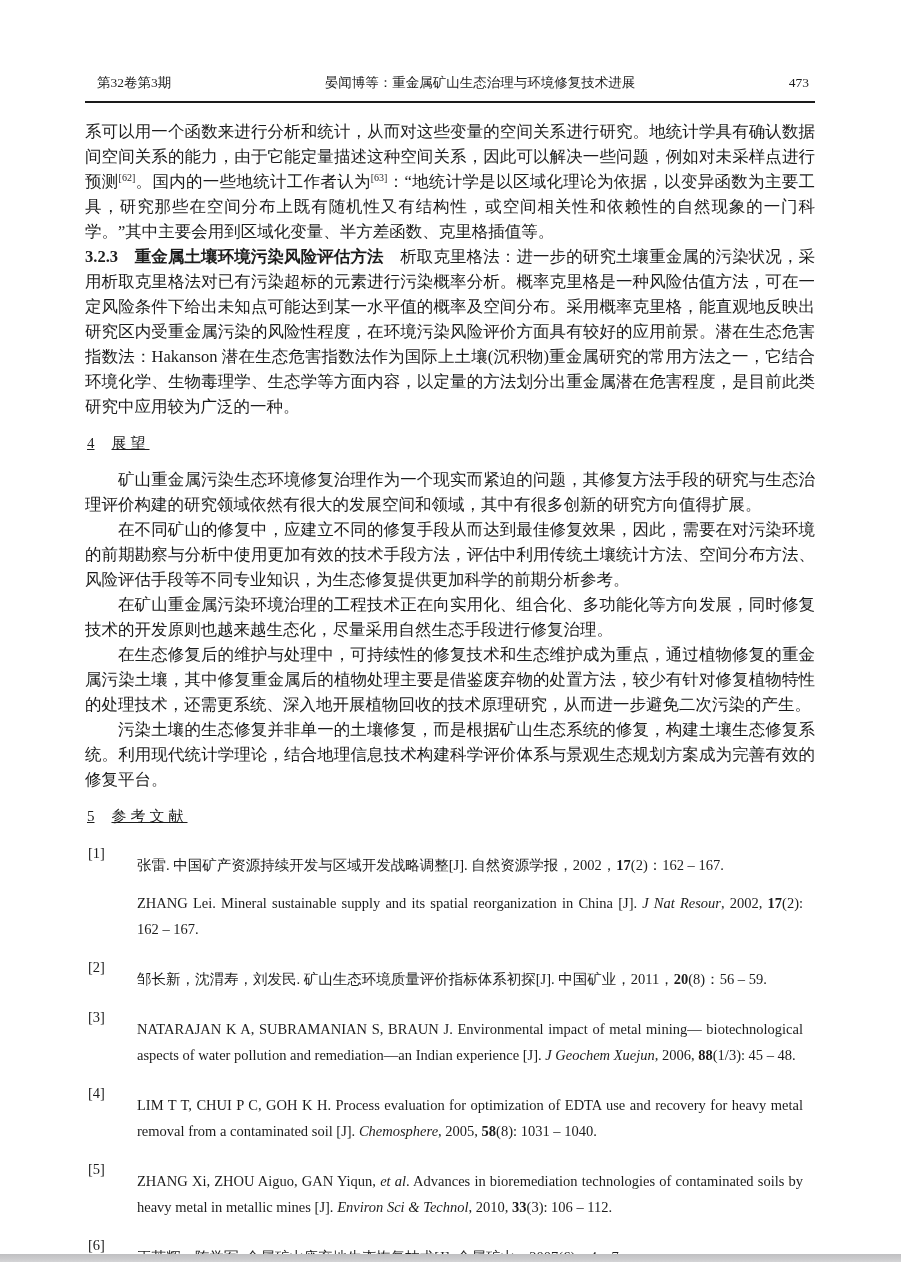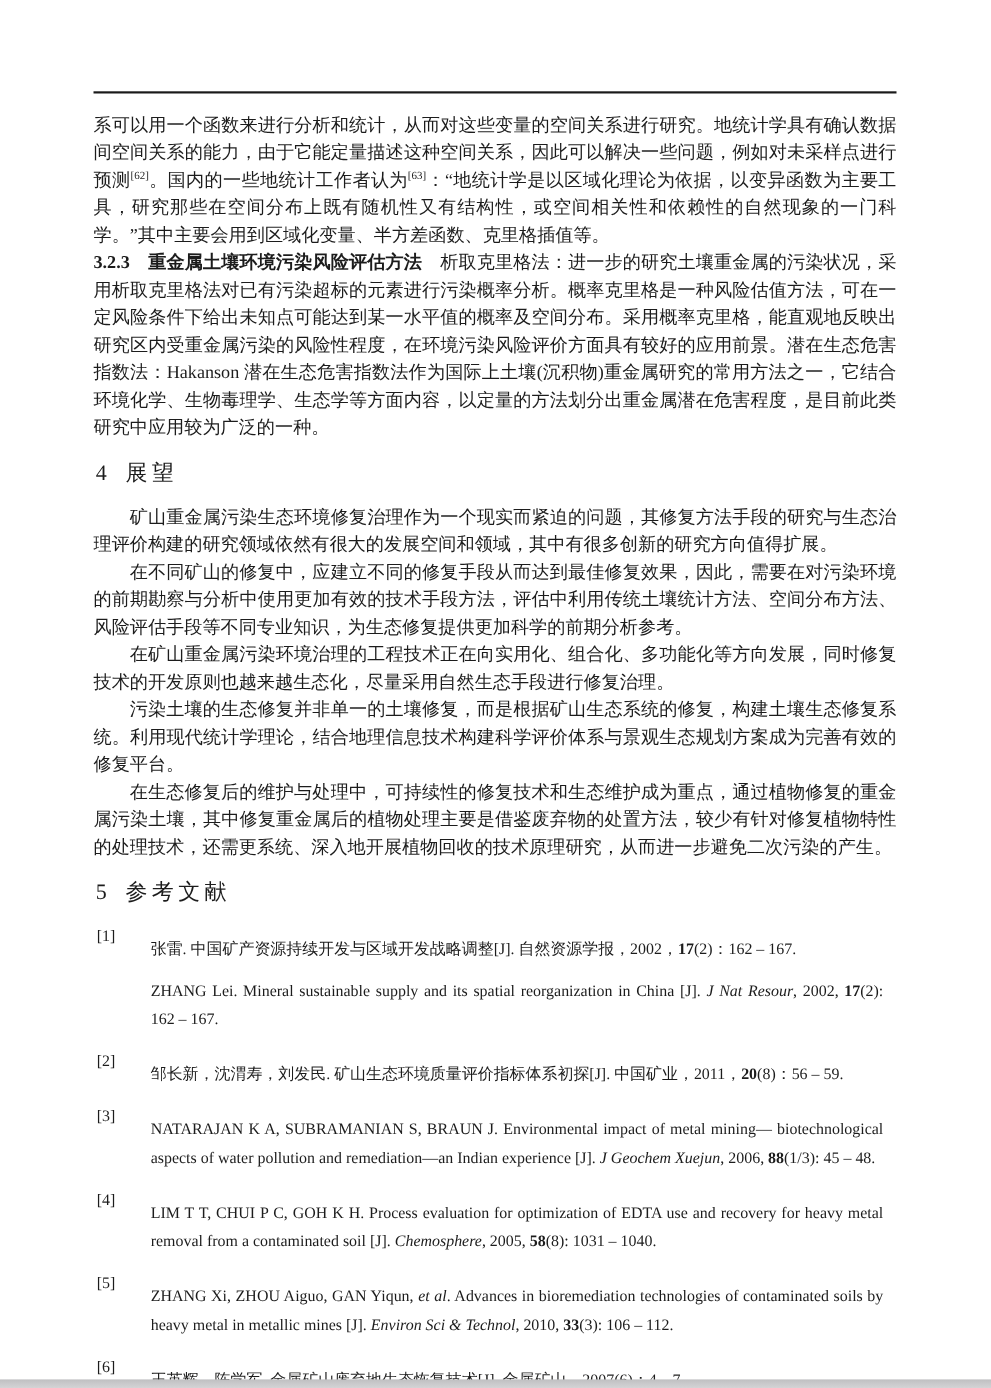--- a/index.html
+++ b/index.html
@@ -42,23 +42,24 @@
     text-indent: 2em;
   }
   .body-para.no-indent { text-indent: 0; }
   .body-para.first { margin-top: 16px; }
   .body-para sup {
     font-size: 10px;
     line-height: 0;
   }
   b.bi { }
   .sec-heading {
-    font-size: 20px;
+    font-size: 15px;
     font-weight: normal;
     margin: 15px 0 14px 2px;
+    text-decoration: underline;
   }
   .sec-num { margin-right: 17px; }
   .sec-title { letter-spacing: 4px; }
   .ref-list {
     font-size: 14.5px;
     margin-top: 2px;
   }
   .ref {
     display: flex;
     align-items: flex-start;
@@ -84,35 +85,40 @@
     height: 8px;
     background: linear-gradient(#bfbfc1, #d4d4d6);
   }
 </style>
 </head>
 <body>
 
 <div class="page">
   <div class="content">
 
+    <div class="header-row">
+      <span>第32卷第3期</span>
+      <span>晏闻博等：重金属矿山生态治理与环境修复技术进展</span>
+      <span>473</span>
+    </div>
     <div class="header-rule"></div>
 
     <p class="body-para no-indent first"><span>系可以用一个函数来进行分析和统计，从而对这些变量的空间关系进行研究。地统计学具有确认数据间空间关系的能力，由于它能定量描述这种空间关系，因此可以解决一些问题，例如对未采样点进行预测</span><sup>[62]</sup><span>。国内的一些地统计工作者认为</span><sup>[63]</sup><span>：“地统计学是以区域化理论为依据，以变异函数为主要工具，研究那些在空间分布上既有随机性又有结构性，或空间相关性和依赖性的自然现象的一门科学。”其中主要会用到区域化变量、半方差函数、克里格插值等。</span></p>
 
     <p class="body-para no-indent"><b>3.2.3　</b><b class="bi">重金属土壤环境污染风险评估方法</b><span>　析取克里格法：进一步的研究土壤重金属的污染状况，采用析取克里格法对已有污染超标的元素进行污染概率分析。概率克里格是一种风险估值方法，可在一定风险条件下给出未知点可能达到某一水平值的概率及空间分布。采用概率克里格，能直观地反映出研究区内受重金属污染的风险性程度，在环境污染风险评价方面具有较好的应用前景。潜在生态危害指数法：Hakanson 潜在生态危害指数法作为国际上土壤(沉积物)重金属研究的常用方法之一，它结合环境化学、生物毒理学、生态学等方面内容，以定量的方法划分出重金属潜在危害程度，是目前此类研究中应用较为广泛的一种。</span></p>
 
     <h2 class="sec-heading">
       <span class="sec-num">4</span><span class="sec-title">展望</span>
     </h2>
 
     <p class="body-para">矿山重金属污染生态环境修复治理作为一个现实而紧迫的问题，其修复方法手段的研究与生态治理评价构建的研究领域依然有很大的发展空间和领域，其中有很多创新的研究方向值得扩展。</p>
     <p class="body-para">在不同矿山的修复中，应建立不同的修复手段从而达到最佳修复效果，因此，需要在对污染环境的前期勘察与分析中使用更加有效的技术手段方法，评估中利用传统土壤统计方法、空间分布方法、风险评估手段等不同专业知识，为生态修复提供更加科学的前期分析参考。</p>
     <p class="body-para">在矿山重金属污染环境治理的工程技术正在向实用化、组合化、多功能化等方向发展，同时修复技术的开发原则也越来越生态化，尽量采用自然生态手段进行修复治理。</p>
+    <p class="body-para">在生态修复后的维护与处理中，可持续性的修复技术和生态维护成为重点，通过植物修复的重金属污染土壤，其中修复重金属后的植物处理主要是借鉴废弃物的处置方法，较少有针对修复植物特性的处理技术，还需更系统、深入地开展植物回收的技术原理研究，从而进一步避免二次污染的产生。</p>
     <p class="body-para">污染土壤的生态修复并非单一的土壤修复，而是根据矿山生态系统的修复，构建土壤生态修复系统。利用现代统计学理论，结合地理信息技术构建科学评价体系与景观生态规划方案成为完善有效的修复平台。</p>
-    <p class="body-para">在生态修复后的维护与处理中，可持续性的修复技术和生态维护成为重点，通过植物修复的重金属污染土壤，其中修复重金属后的植物处理主要是借鉴废弃物的处置方法，较少有针对修复植物特性的处理技术，还需更系统、深入地开展植物回收的技术原理研究，从而进一步避免二次污染的产生。</p>
 
     <h2 class="sec-heading">
       <span class="sec-num">5</span><span class="sec-title">参考文献</span>
     </h2>
 
     <div class="ref-list">
 
       <div class="ref">
         <span class="ref-label">[1]</span>
         <div class="ref-body">

